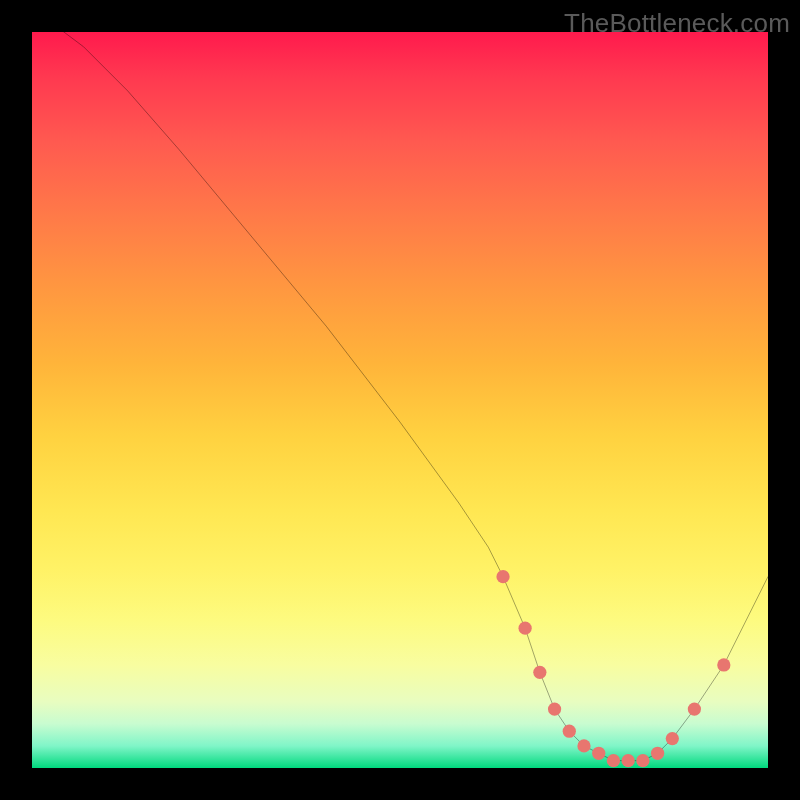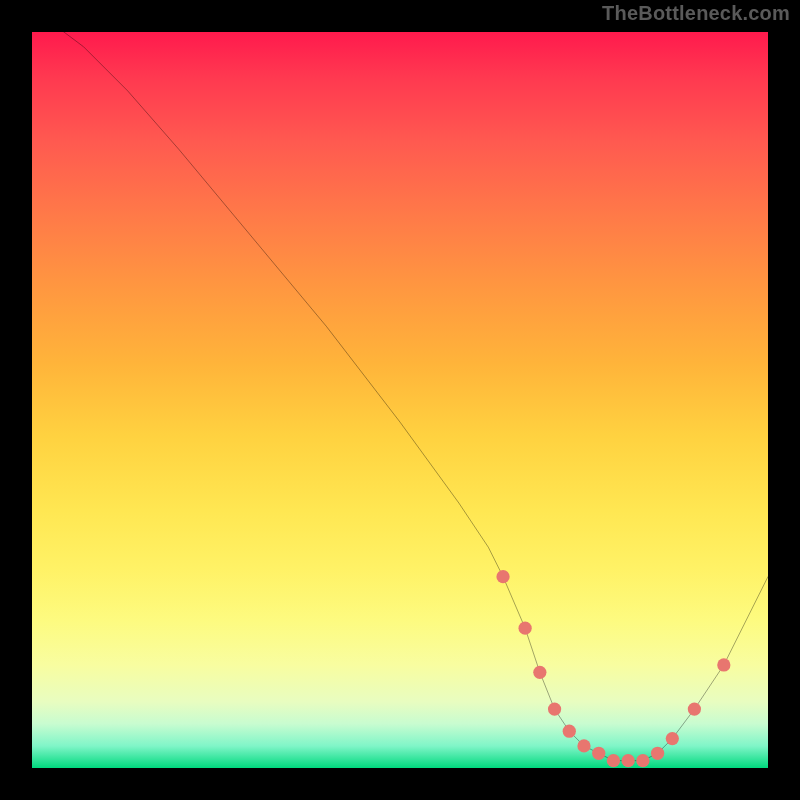--- a/index.html
+++ b/index.html
@@ -46,25 +46,25 @@
       #80f5c8 97%,
       #00d97e 100%
     );
   }
   .svg-layer {
     position: absolute;
     inset: 0;
   }
   .watermark {
     position: absolute;
-    top: 2px;
+    top: 8px;
     right: 10px;
     color: #5a5a5a;
-    font-size: 20px;
-    font-weight: 700;
+    font-size: 26px;
+    font-weight: 400;
     letter-spacing: 0.2px;
     user-select: none;
   }
 </style>
 </head>
 <body>
 
 <div class="frame">
   <div class="watermark">TheBottleneck.com</div>
   <div class="plot">

